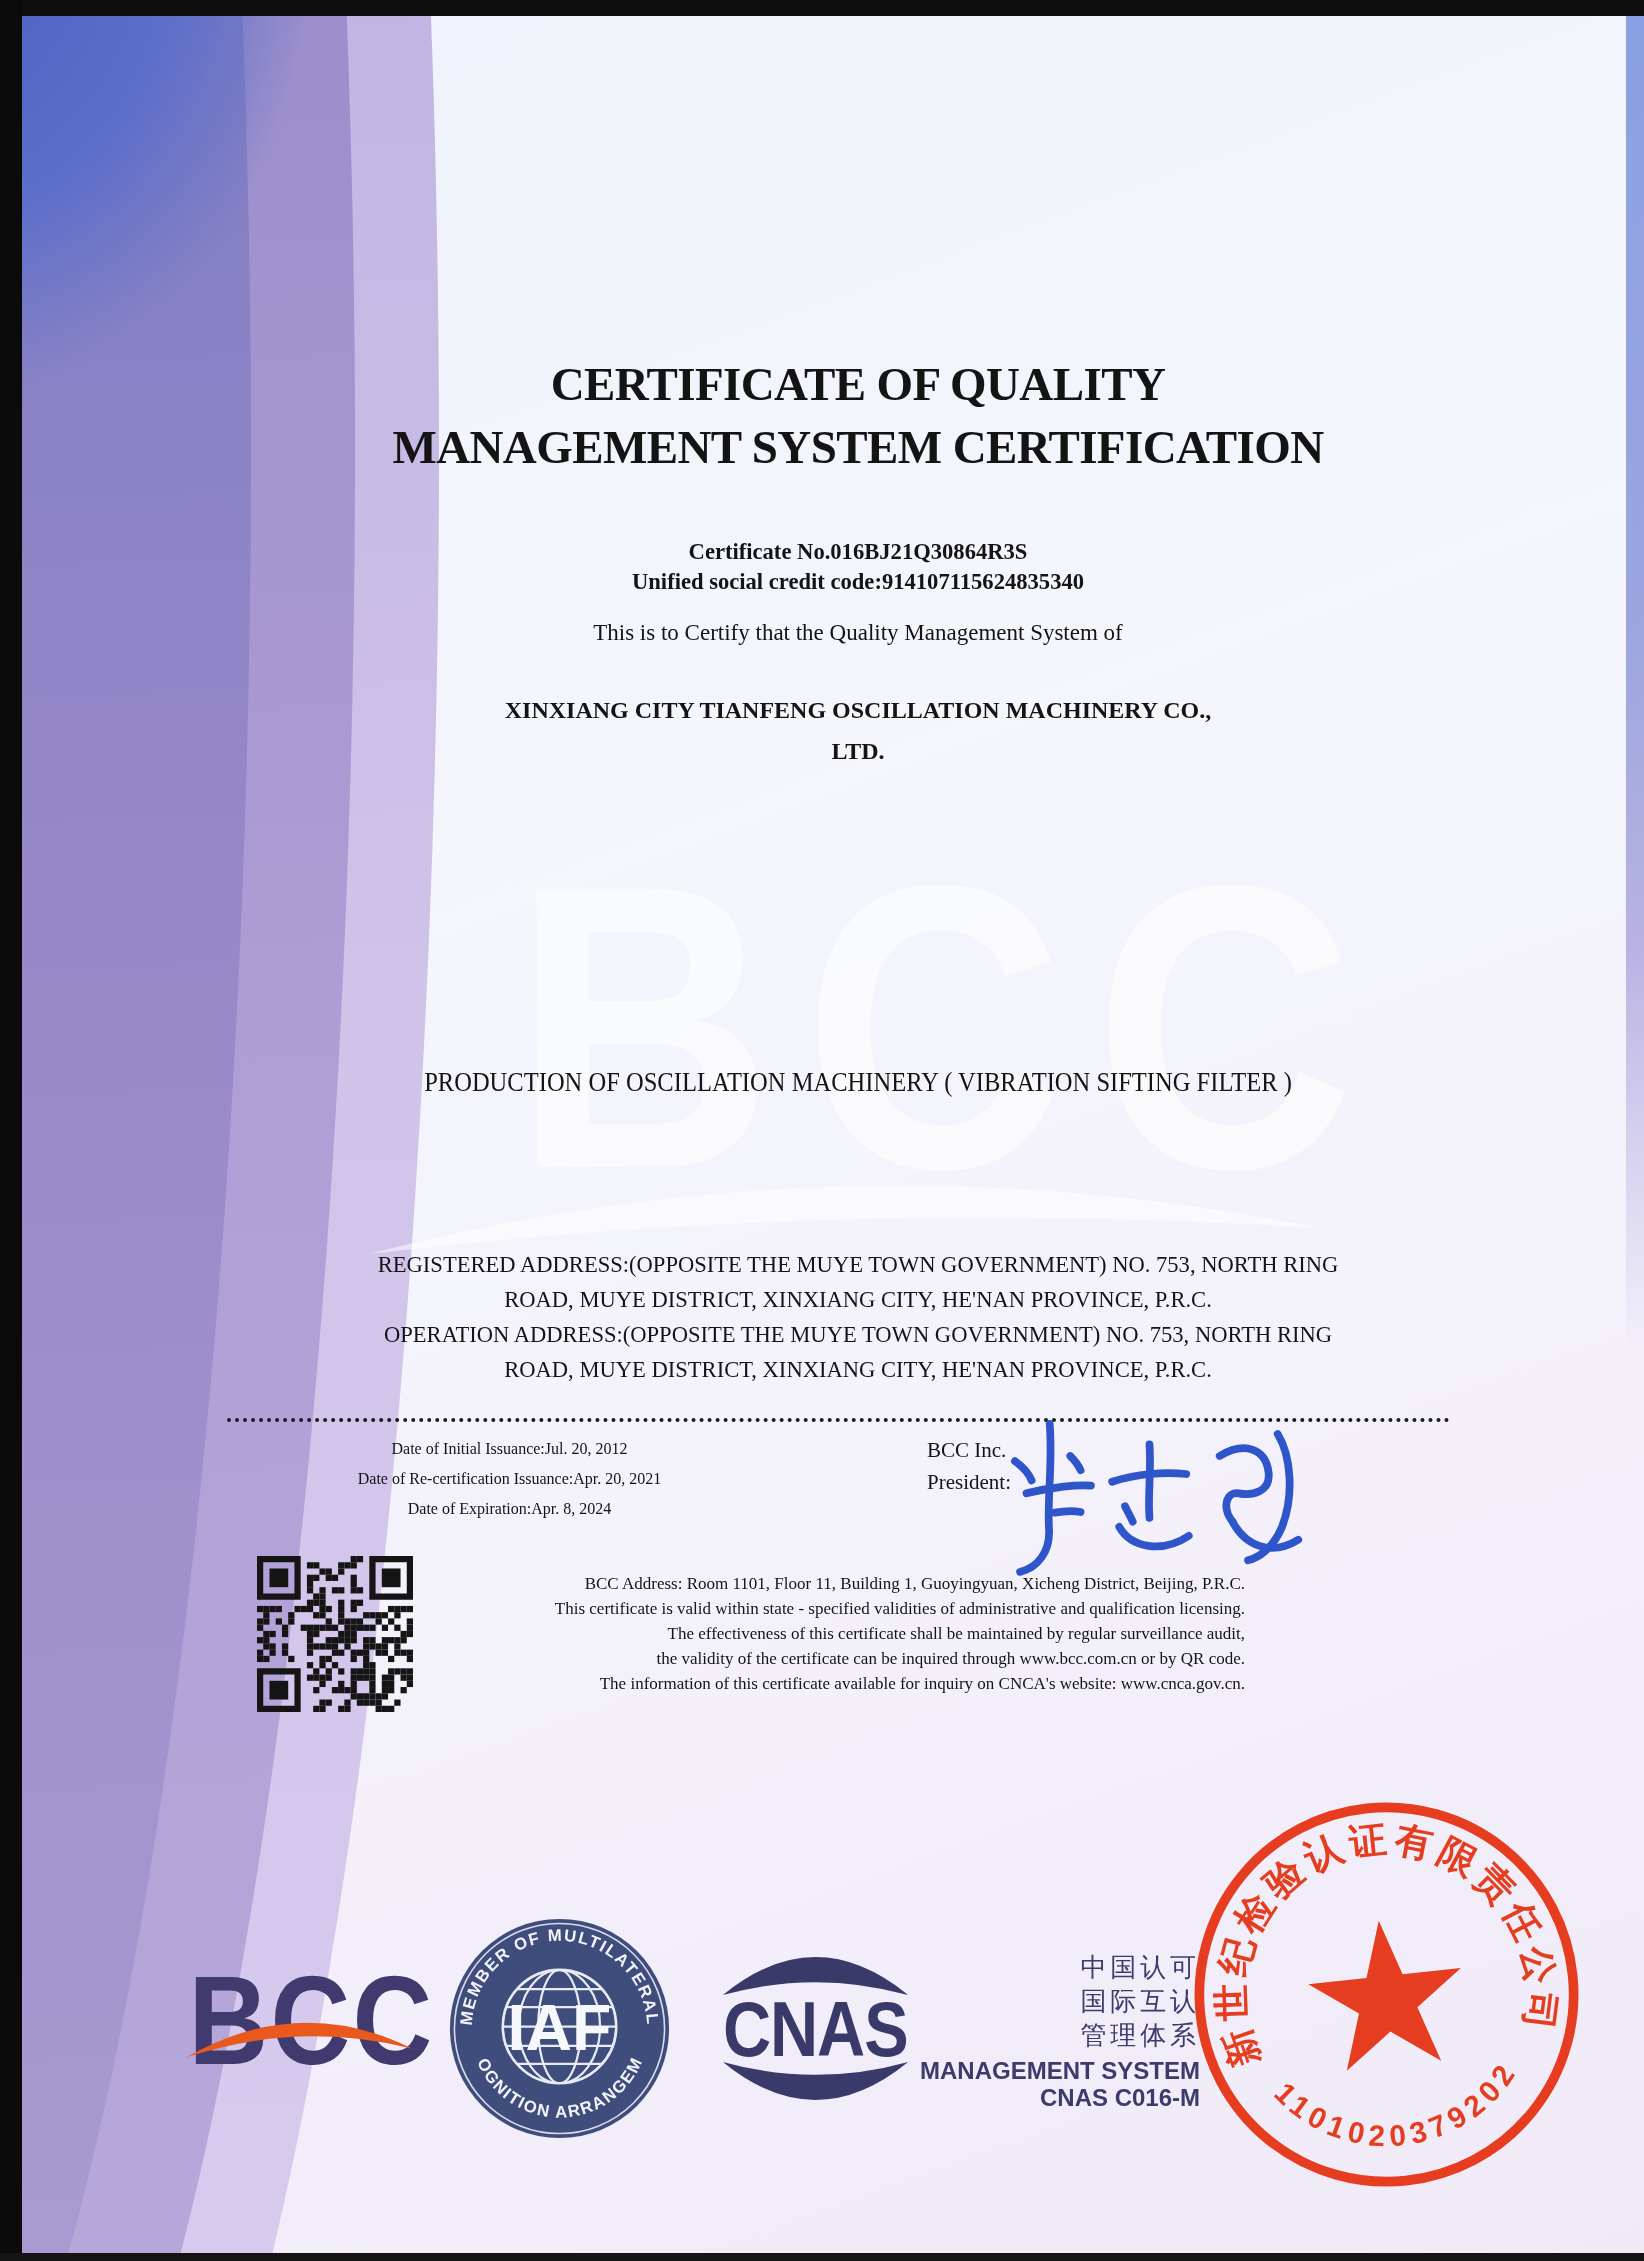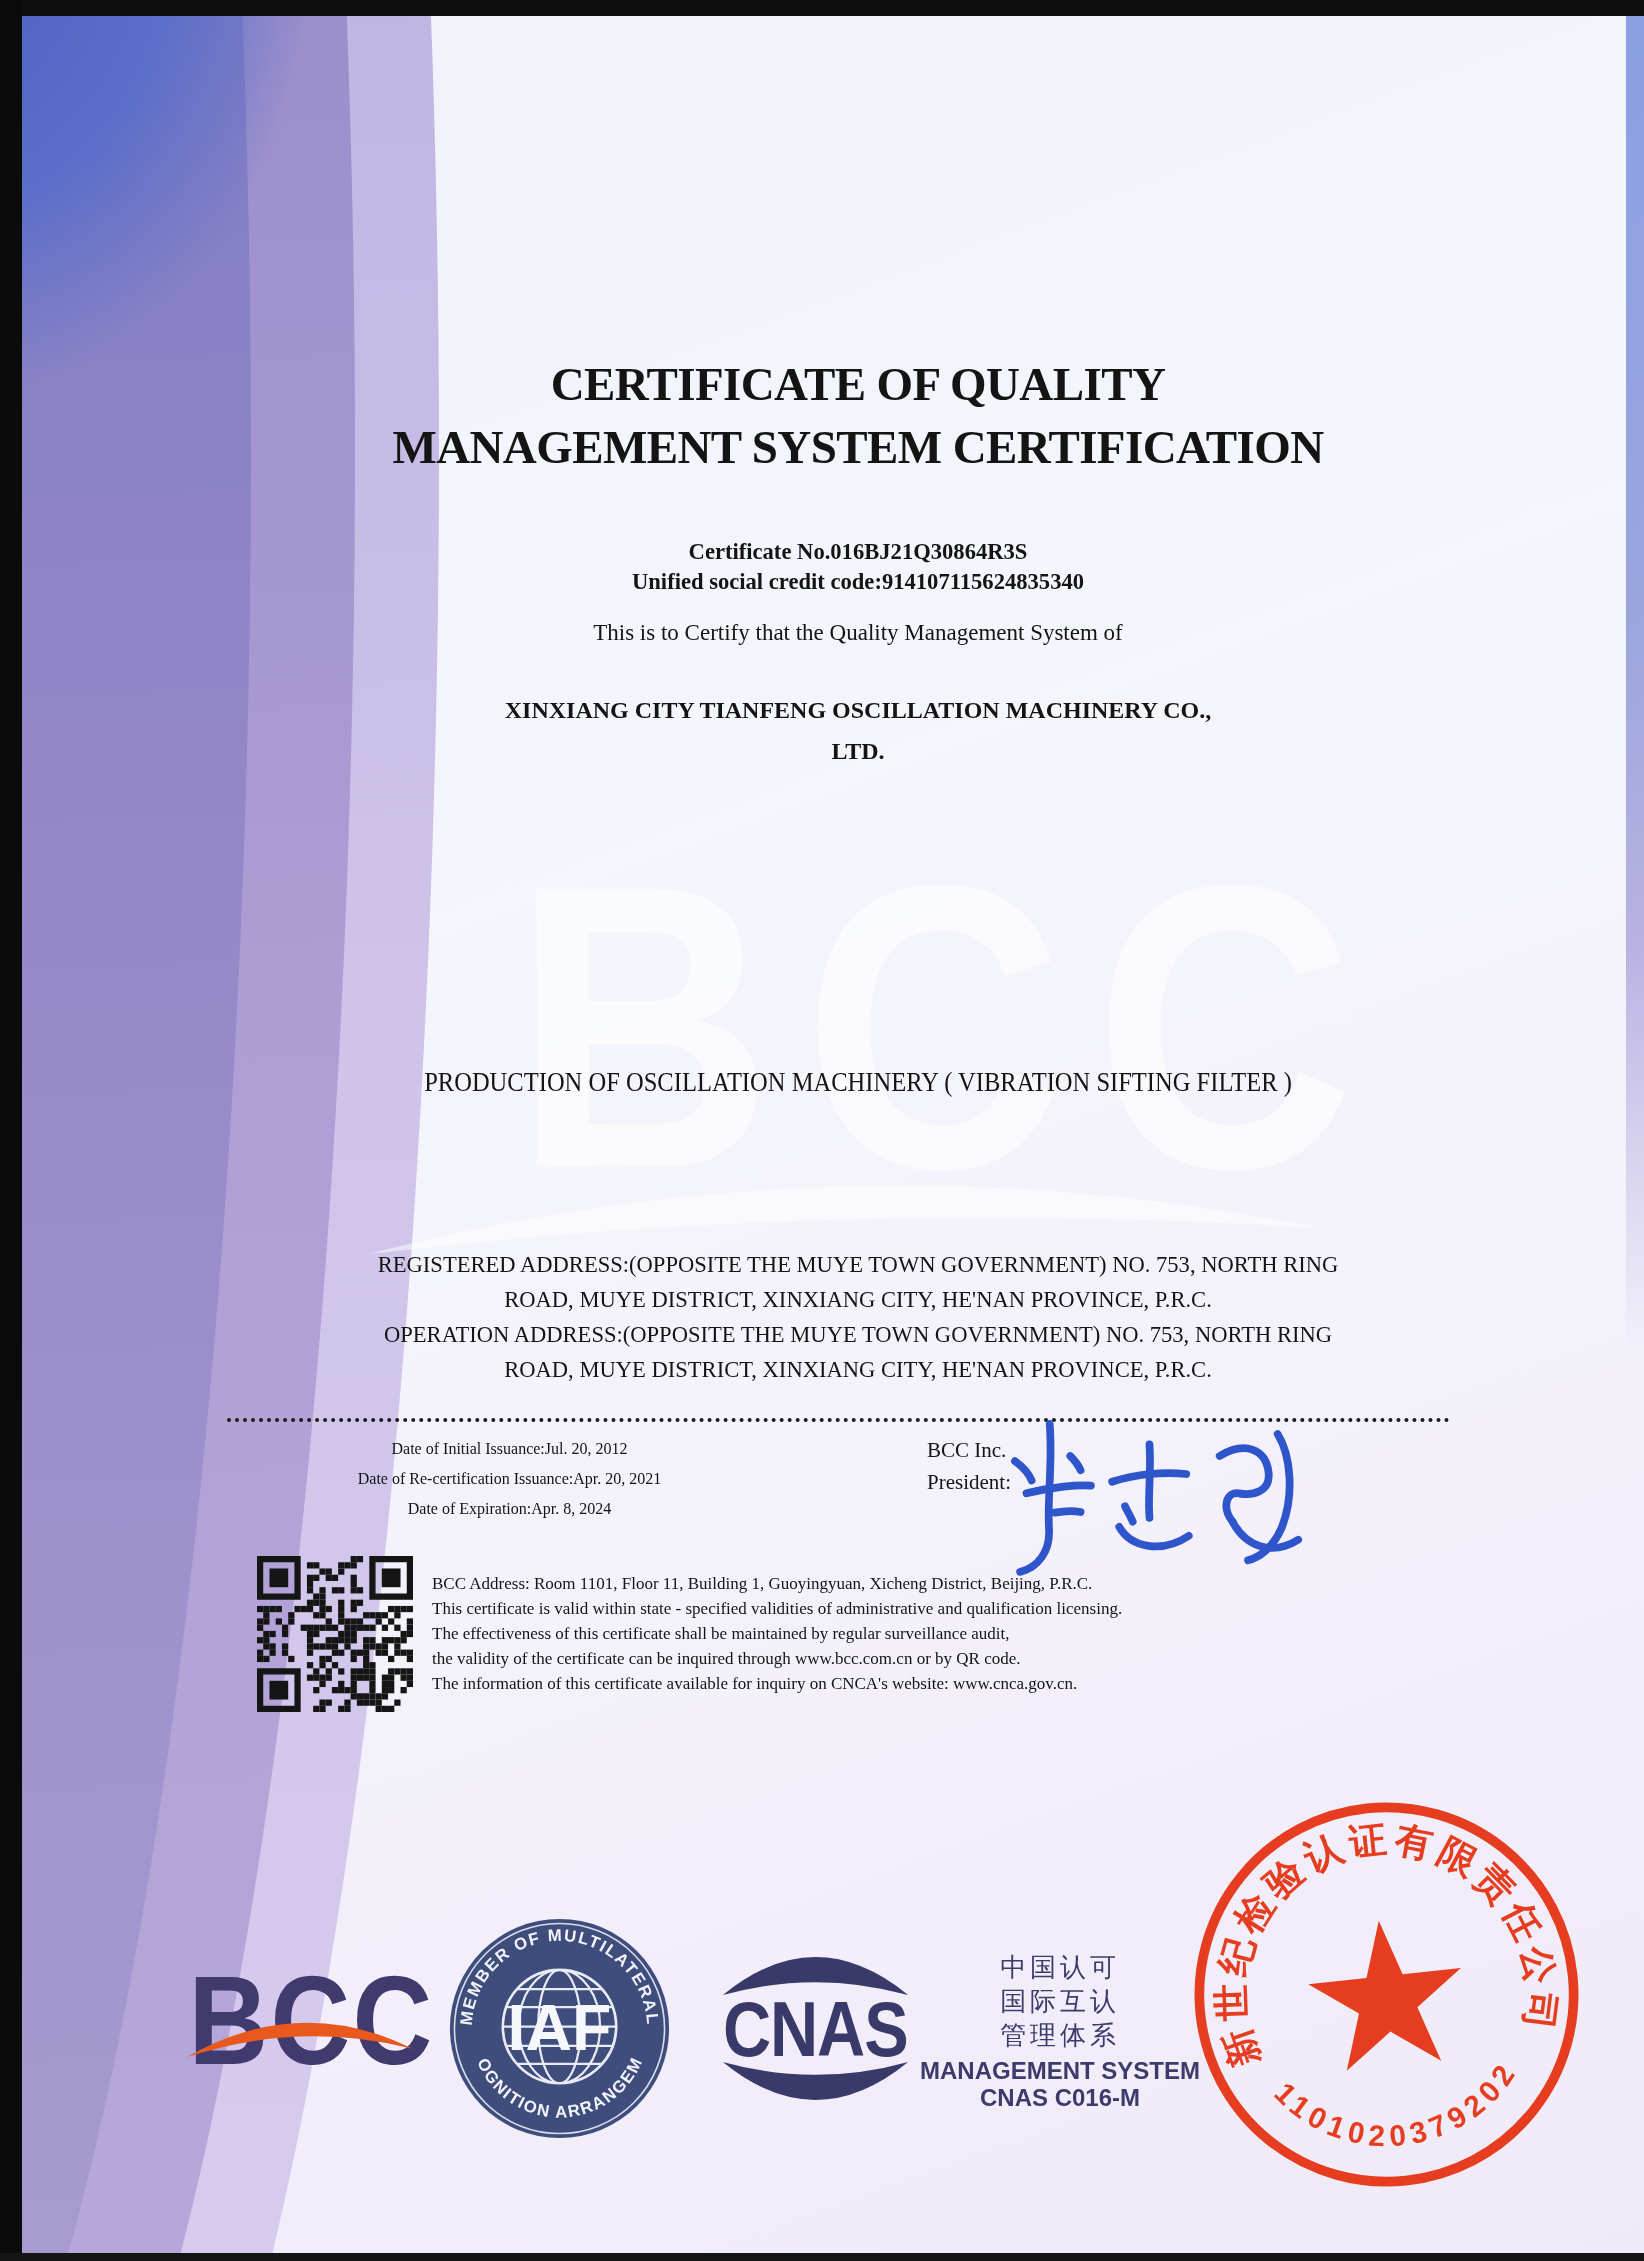--- a/index.html
+++ b/index.html
@@ -32,28 +32,28 @@
   .title{top:353px;font-weight:bold;font-size:47px;line-height:63px;letter-spacing:-0.6px;}
   .certno{top:537px;font-weight:bold;font-size:22.6px;line-height:30px;}
   .certify{top:620px;font-size:23px;}
   .company{top:690px;font-weight:bold;font-size:24px;line-height:41px;}
   .conform{top:837px;font-size:24.5px;line-height:36px;}
   .scope{top:1067px;font-size:26.4px;transform:scaleX(0.93);}
   .addresses{top:1247px;font-size:24px;line-height:35px;transform:scaleX(0.94);}
   .dotline{left:227px;top:1418px;width:1223px;border-top:4.5px dotted #1b1b1b;height:0;}
   .dates{left:258px;top:1434px;width:503px;text-align:center;font-size:16px;line-height:30px;}
   .issuer{left:927px;top:1434px;font-size:21px;line-height:32px;text-align:left;}
-  .footnote{left:432px;top:1571px;width:813px;font-size:17px;line-height:25px;text-align:left;}
+  .footnote{left:432px;top:1571px;width:813px;font-size:17px;line-height:25px;text-align:right;}
   .qr{left:257px;top:1556px;width:156px;height:156px;}
   .sig{left:993px;top:1416px;width:322px;height:174px;}
   
   .bcc-logo{left:161px;top:1938px;width:361px;height:148px;}
   .iaf-logo{left:448px;top:1917px;width:223px;height:223px;}
   .cnas-logo{left:719px;top:1932px;width:193px;height:193px;}
-  .cnas-text{left:920px;top:1950px;text-align:center;font-family:"Liberation Sans","DejaVu Sans",sans-serif;color:#3d3a6c;}
+  .cnas-text{left:920px;top:1950px;text-align:right;font-family:"Liberation Sans","DejaVu Sans",sans-serif;color:#3d3a6c;}
   .cnas-text .cn{font-size:26px;line-height:34px;letter-spacing:3.9px;}
   .cnas-text .en{margin-top:5.2px;font-weight:bold;font-size:24px;line-height:27px;}
   .seal{left:1180px;top:1788px;width:413px;height:413px;transform:rotate(-6deg);}
   .svgtext-sans{font-family:"Liberation Sans","DejaVu Sans",sans-serif;}
 </style>
 </head>
 <body>
 
 <div id="page">
 

